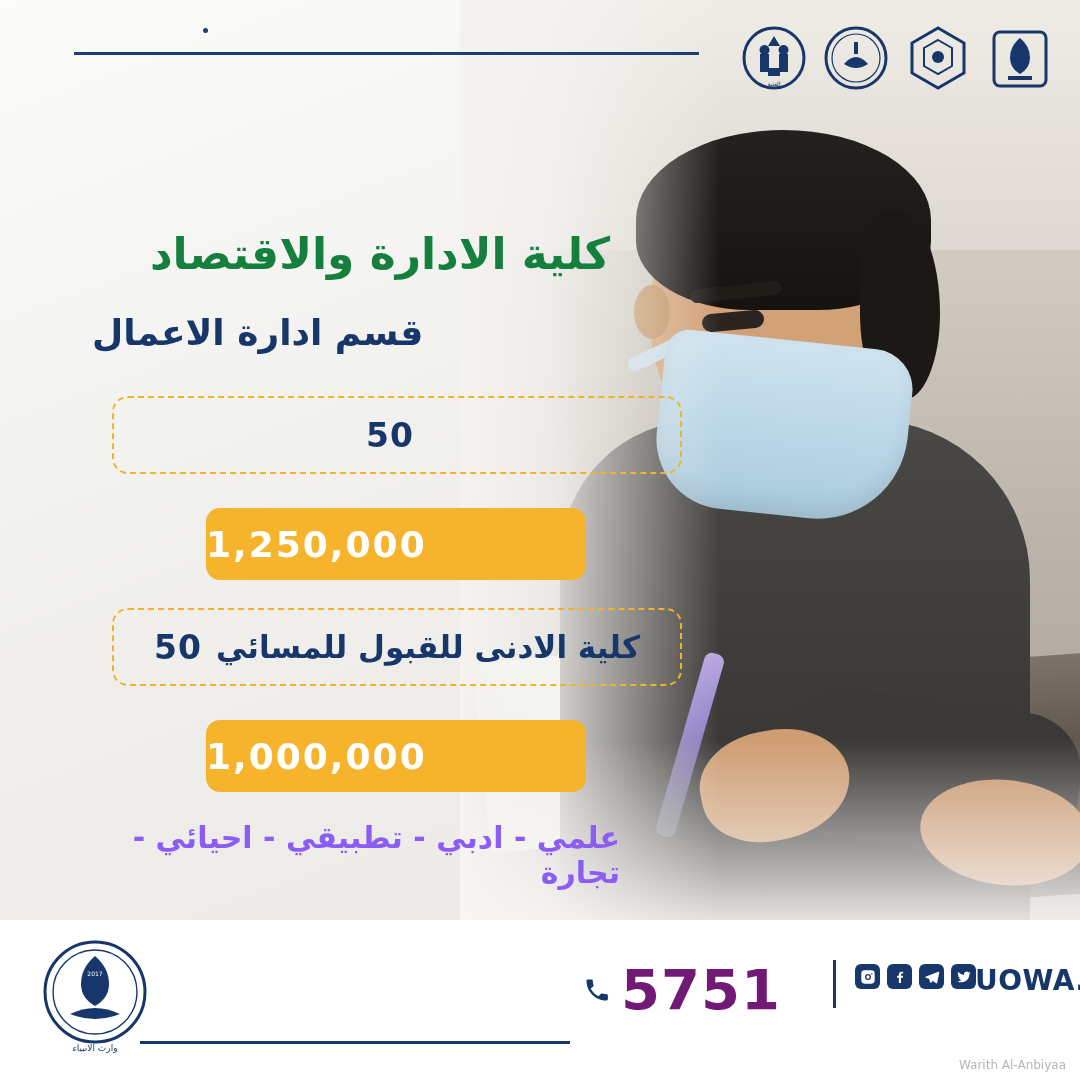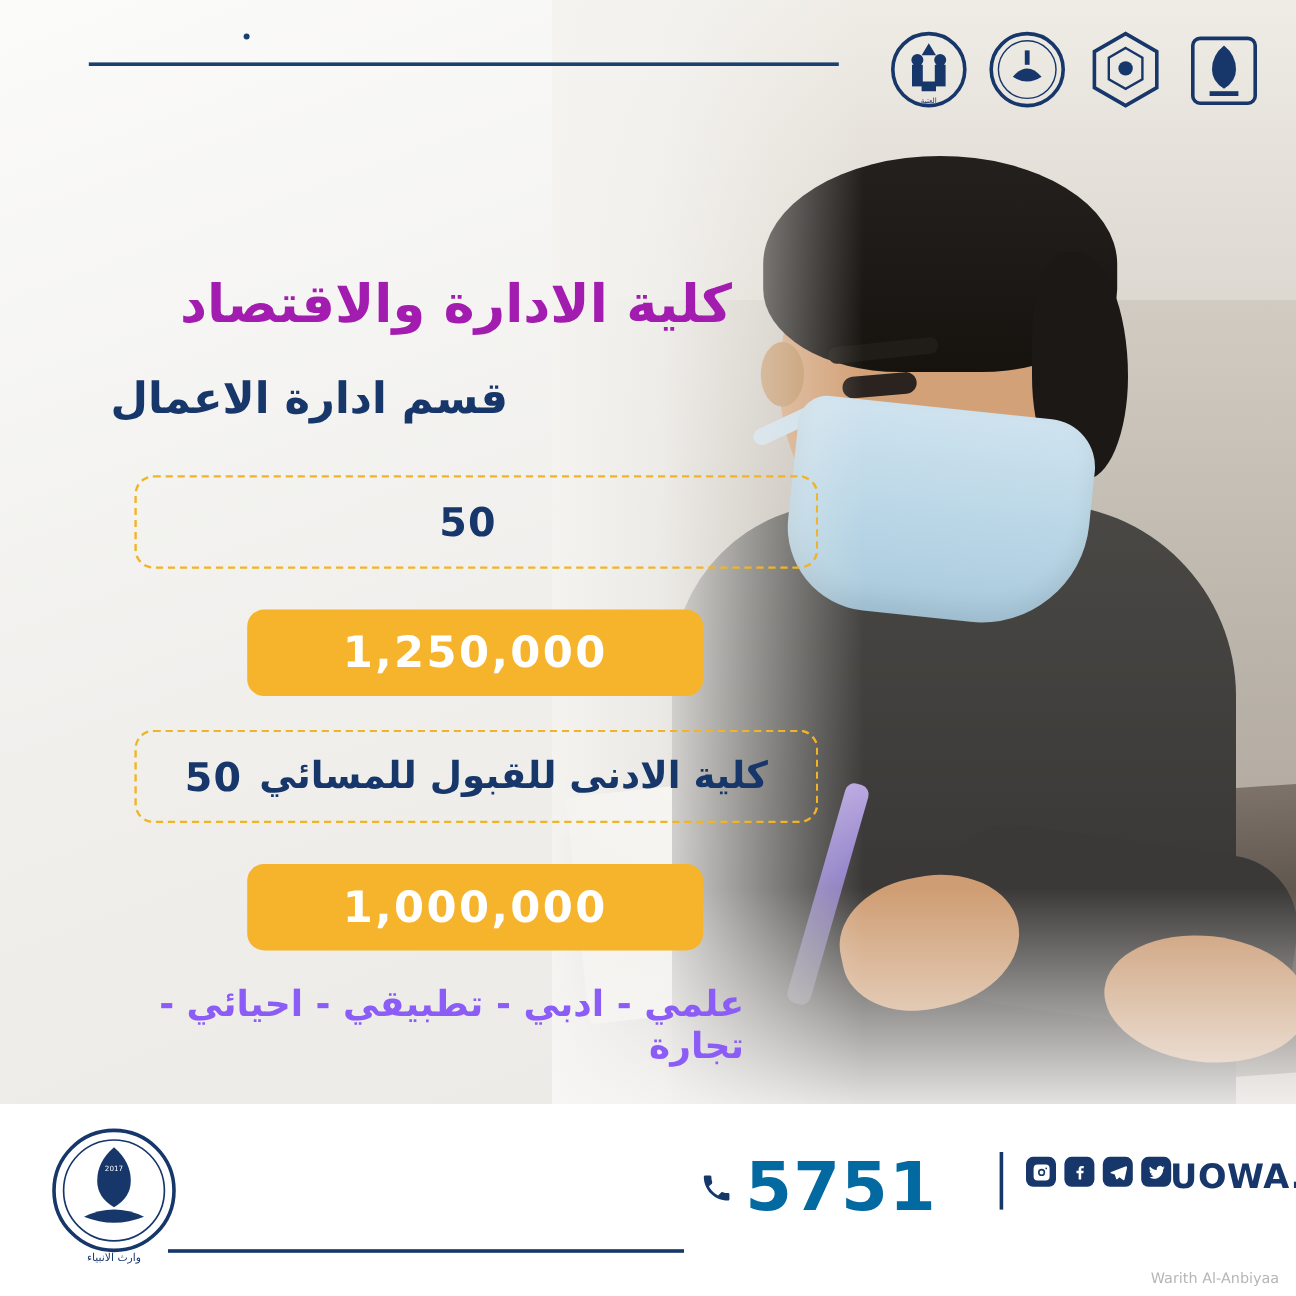--- a/index.html
+++ b/index.html
@@ -156,21 +156,21 @@
   }
   .logo { width: 64px; height: 68px; position: relative; }
   .logo svg { width: 100%; height: 100%; display: block; }
 
   
   .title {
     position: absolute;
     right: 470px; top: 228px;
     width: 520px;
     text-align: right;
-    color: #a21caf;
+    color: #15803d;
     font-size: 44px;
     font-weight: bold;
     letter-spacing: .5px;
     direction: rtl;
   }
   .subtitle {
     position: absolute;
     right: 528px; top: 312px;
     width: 460px;
     text-align: left;
@@ -211,21 +211,21 @@
 
   .fee-pill {
     position: absolute;
     left: 206px;
     width: 380px;
     height: 72px;
     background: #f6b42c;
     border-radius: 14px;
     display: flex;
     align-items: center;
-    justify-content: center;
+    justify-content: flex-start;
     color: #ffffff;
     font-size: 36px;
     font-weight: bold;
     letter-spacing: 2px;
   }
   #fee-morning { top: 508px; }
   #fee-evening { top: 720px; }
 
   .branches {
     position: absolute;
@@ -256,21 +256,21 @@
     width: 480px;
     height: 96px;
     color: #17376b;
   }
   .phone-line {
     position: absolute; left: 8px; top: 8px;
     display: flex; align-items: center; gap: 10px;
   }
   .phone-icon { width: 28px; height: 28px; }
   .phone-number {
-    font-size: 56px; font-weight: bold; color: #0369a1; letter-spacing: 1px;
+    font-size: 56px; font-weight: bold; color: #701a75; letter-spacing: 1px;
     line-height: 1;
   }
   .divider-v {
     position: absolute; left: 258px; top: 6px;
     width: 3px; height: 48px; background: #17376b;
   }
   .social-row {
     position: absolute; left: 280px; top: 10px;
     display: flex; align-items: center; gap: 7px;
   }

